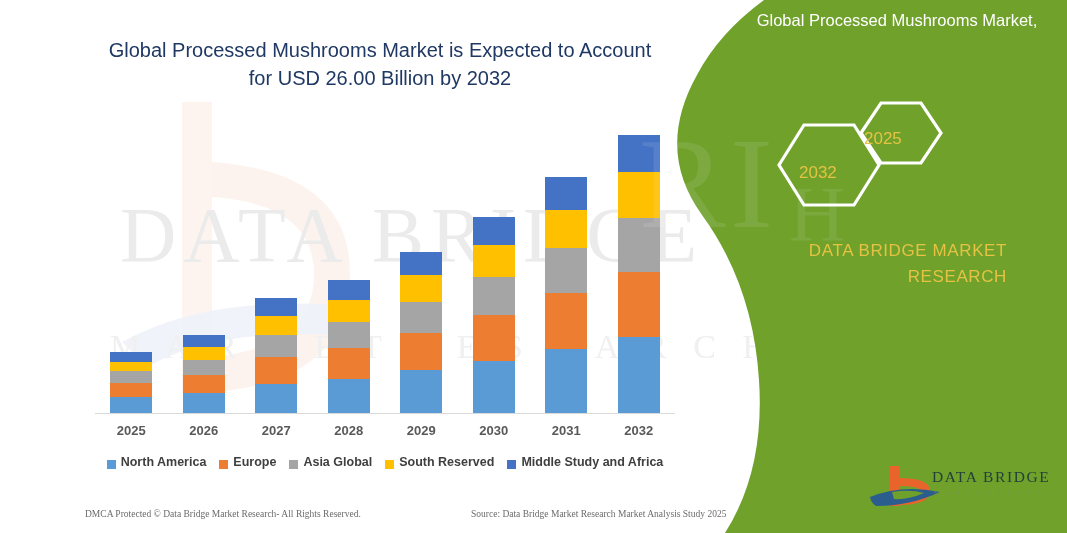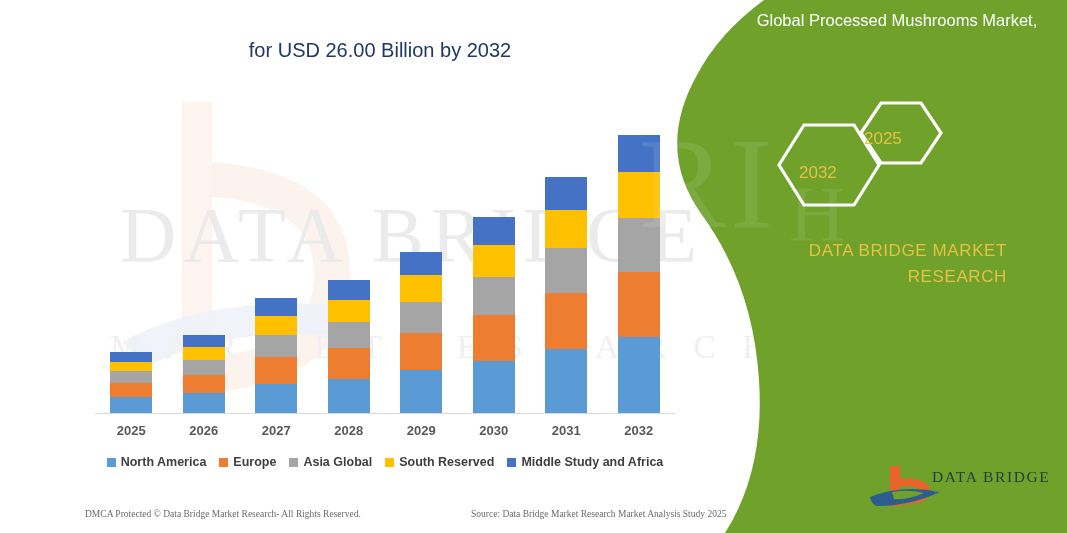--- a/index.html
+++ b/index.html
@@ -60,21 +60,21 @@
     width:72px;text-align:center;color:#595959;
     font-size:13px;font-weight:bold;
   }
 
   
   .legend{
     position:absolute;left:95px;top:455px;width:580px;
     display:flex;justify-content:center;align-items:center;gap:13px;
     flex-wrap:nowrap;
   }
-  .lg-item{display:flex;align-items:center;gap:5px;white-space:nowrap;}
+  .lg-item{display:flex;align-items:flex-end;gap:5px;white-space:nowrap;}
   .lg-swatch{width:9px;height:9px;display:inline-block;flex:none;}
   .lg-label{font-size:12.5px;font-weight:bold;color:#3f3f3f;}
 
   
   .footer{
     position:absolute;left:0;top:505px;width:760px;height:24px;
     display:flex;align-items:center;padding-left:24px;
   }
   .footer .fl{
     position:absolute;left:85px;top:4px;
@@ -156,20 +156,21 @@
         <path d="M150 10 L150 300 L120 300 L120 10 Z" fill="#fdf0ea" opacity="0.75"></path>
         <path d="M150 70 Q290 80 288 185 Q286 290 150 300 L150 265 Q250 255 252 185 Q254 112 150 105 Z" fill="#fdf0ea" opacity="0.8"></path>
         <path d="M60 250 Q150 200 300 215 L300 245 Q160 232 85 275 Z" fill="#eef2fa" opacity="0.9"></path>
       </svg>
     </div>
 
     <div class="wm-text">DATA BRIDGE</div>
     <div class="wm-text2">M A R K E T   R E S E A R C H</div>
 
     <div class="chart-title">
+      <span class="line">Global Processed Mushrooms Market is Expected to Account</span>
       <span class="line">for USD 26.00 Billion by 2032</span>
     </div>
 
     <div class="bars" id="bars">
         <div class="bar-col">
           <div class="bar">
             <div class="seg" style="height: 16.0385px; background: rgb(91, 155, 213);"></div>
             <div class="seg" style="height: 13.9px; background: rgb(237, 125, 49);"></div>
             <div class="seg" style="height: 11.7615px; background: rgb(165, 165, 165);"></div>
             <div class="seg" style="height: 9.62308px; background: rgb(255, 192, 0);"></div>

